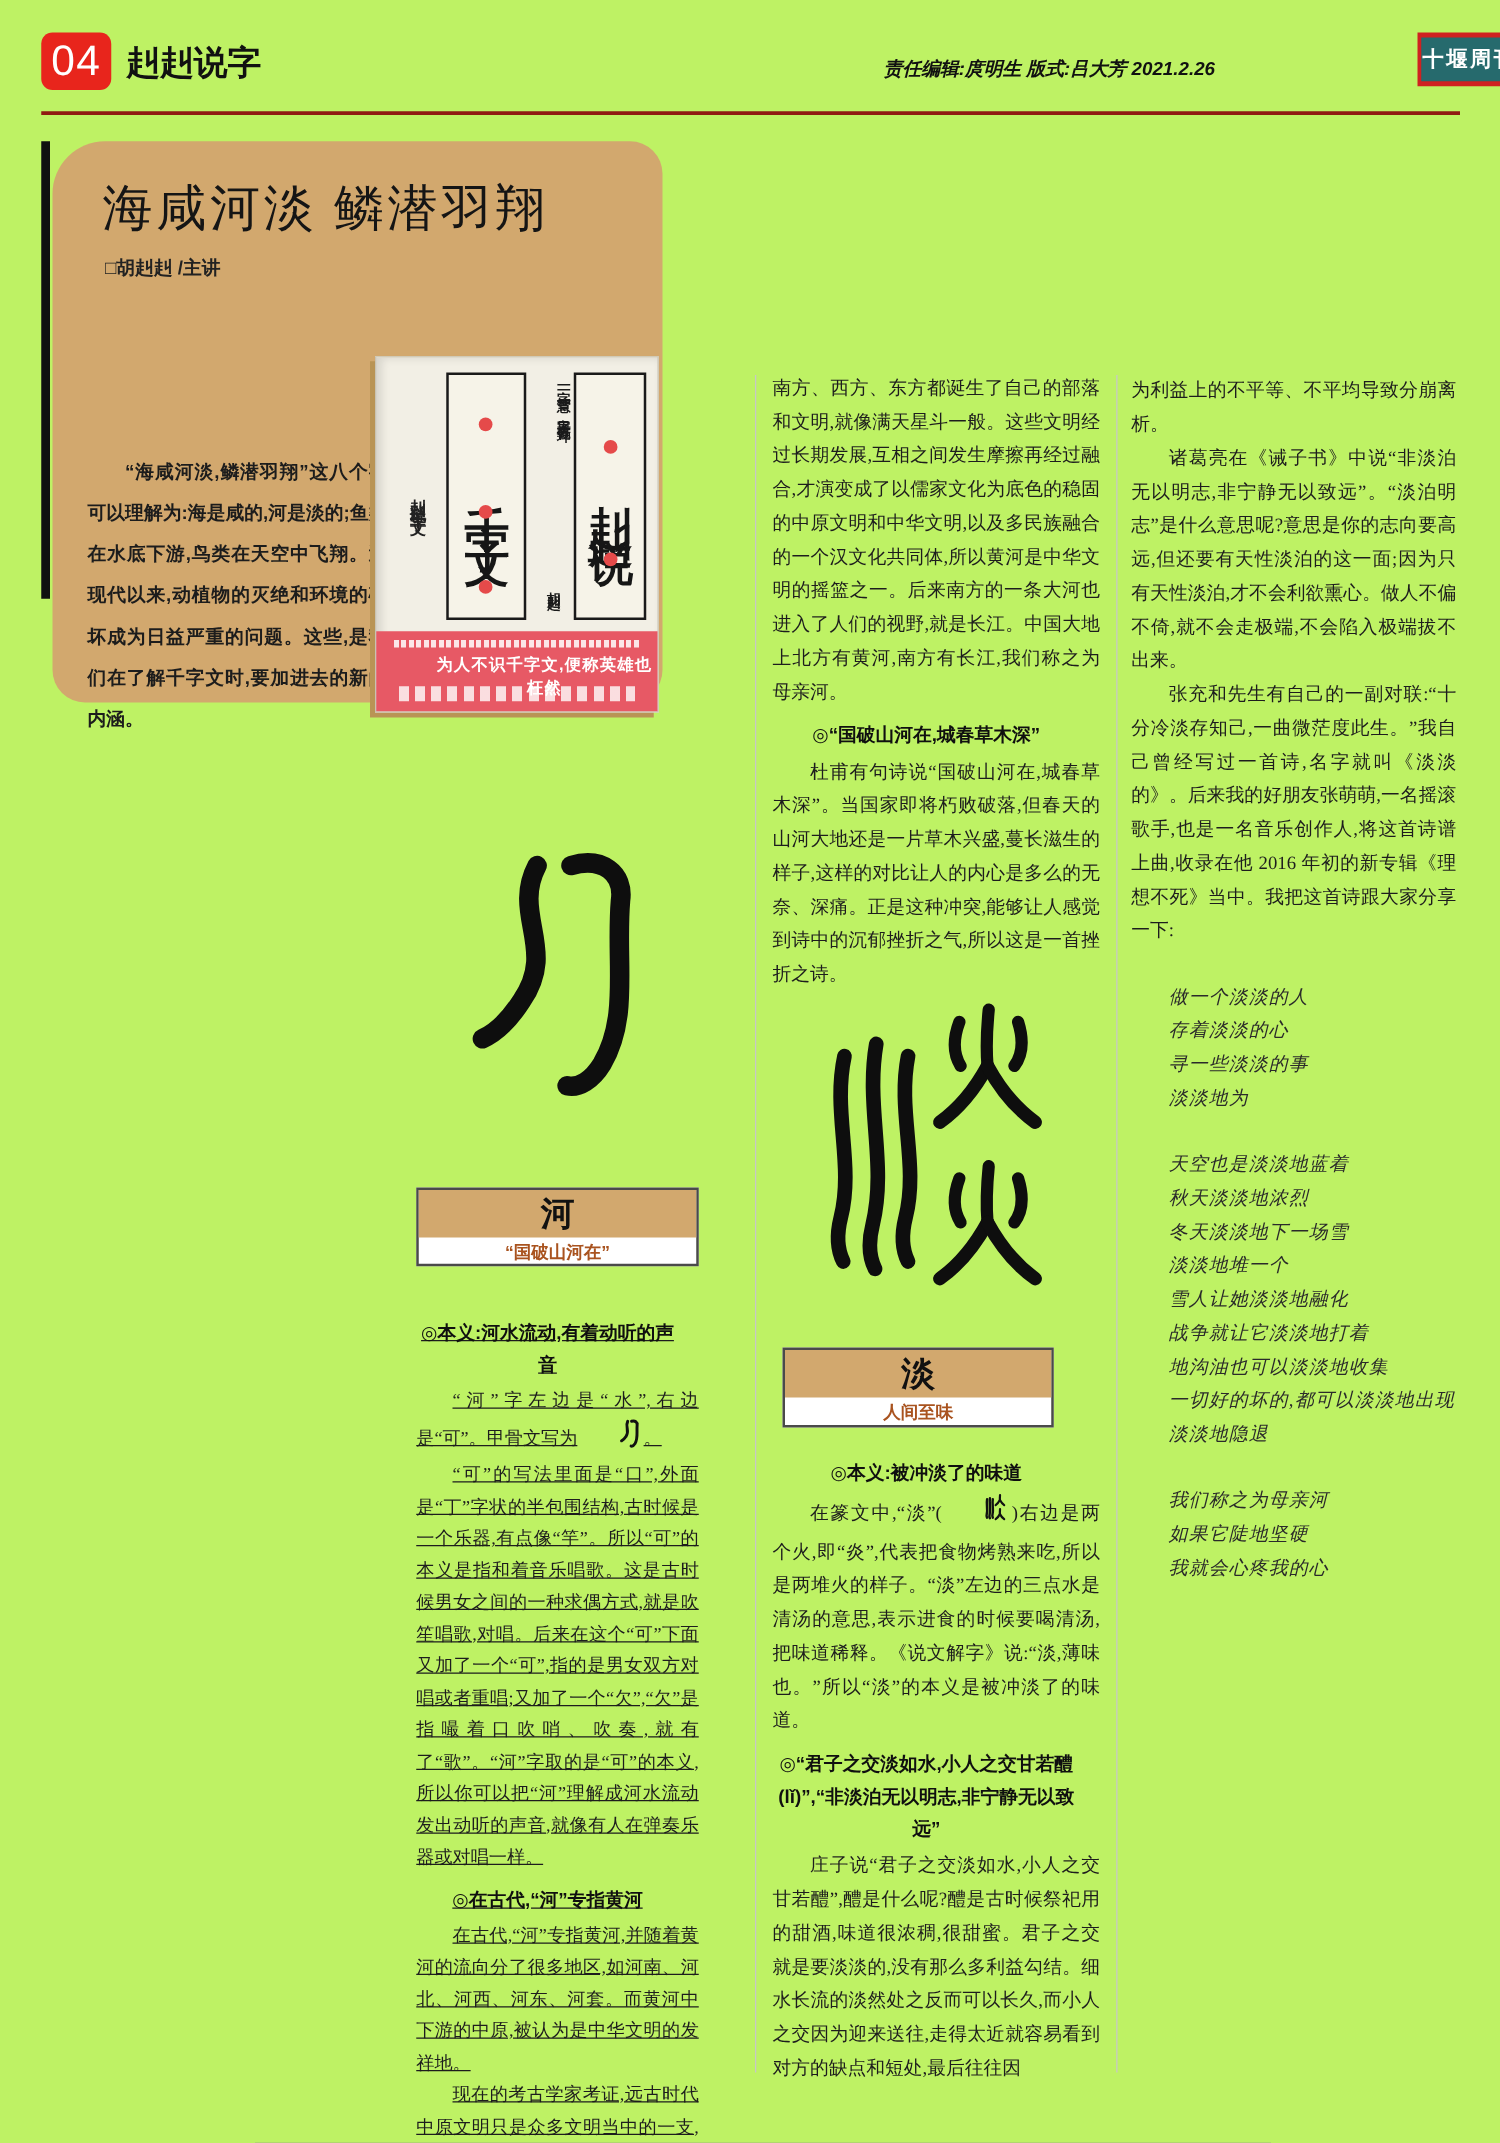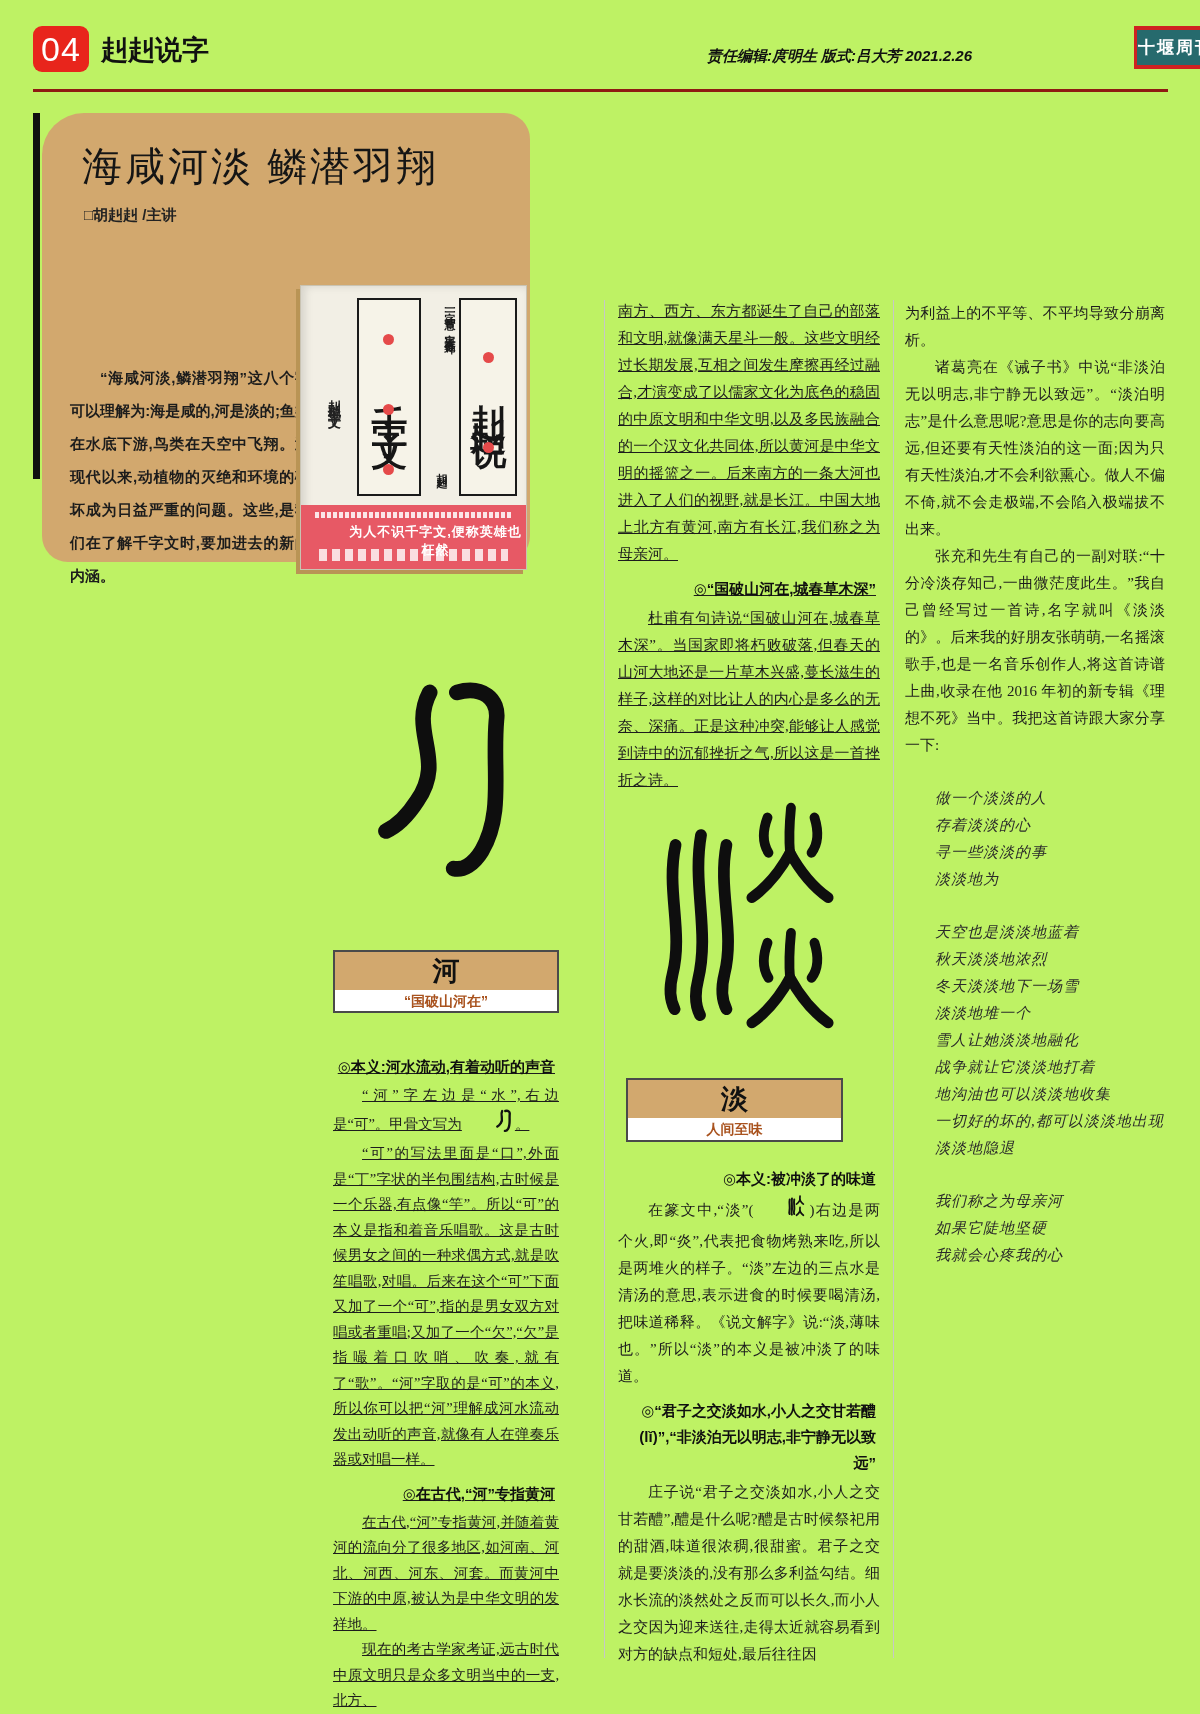--- a/index.html
+++ b/index.html
@@ -129,25 +129,25 @@
   .char-box .cb-cap{
     text-align:center; font:bold 14px/23px var(--sans); color:#a9531f;
   }
   .he-box{ left:333px; top:950px; width:226px; height:63px; }
   .dan-box{ left:626px; top:1078px; width:217px; height:64px; }
   
   .col{ position:absolute; text-align:justify; color:#1d1d1d; }
   .col p{ text-indent:2em; }
   .col p.noindent{ text-indent:0; }
   .col h3{
-    font:bold 15px/26px var(--sans); color:#0f0f0f; text-align:right; text-indent:0;
-    margin:8px 4px 3px 0;
+    font:bold 15px/26px var(--sans); color:#0f0f0f; text-align:center; text-indent:0;
+    margin:8px 16px 3px 0;
   }
   .col-left{ left:333px; top:1046px; width:226px; font:14.5px/25.5px var(--serif);text-decoration:underline; }
-  .col-mid-top{ left:618px; top:298px; width:262px; font:15px/27px var(--serif);text-decoration:underline; }
+  .col-mid-top{ left:618px; top:298px; width:262px; font:15px/27px var(--serif); }
   .col-mid-bot{ left:618px; top:1158px; width:262px; font:15px/27px var(--serif); }
   .col-right{ left:905px; top:300px; width:260px; font:15px/27px var(--serif); }
   .glyph-inline{ display:inline-block; vertical-align:-4px; margin:0 2px; }
   .glyph-inline path{ fill:none; stroke:#111; stroke-linecap:round; }
   
   .poem{ margin:26px 0 0 30px; text-align:left; }
   .stanza{ margin-bottom:26px; }
   .poem-line{
     font:italic 500 15px/27px var(--serif); color:#2a2a2a; letter-spacing:1px;
   }

